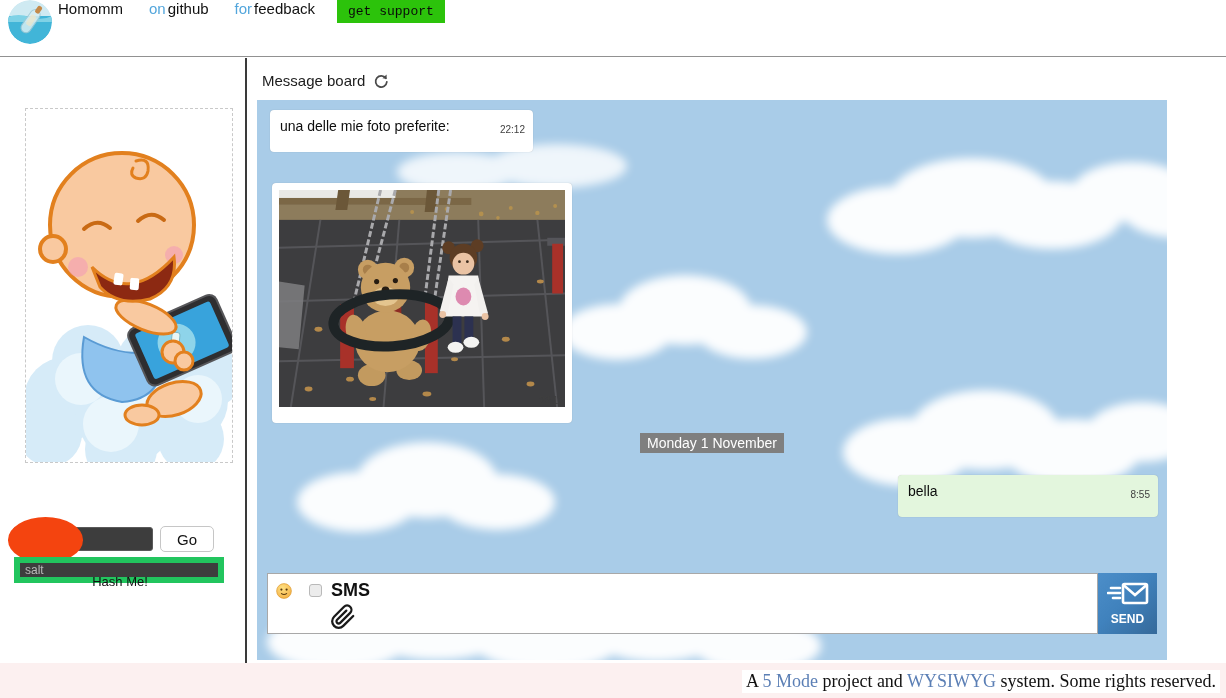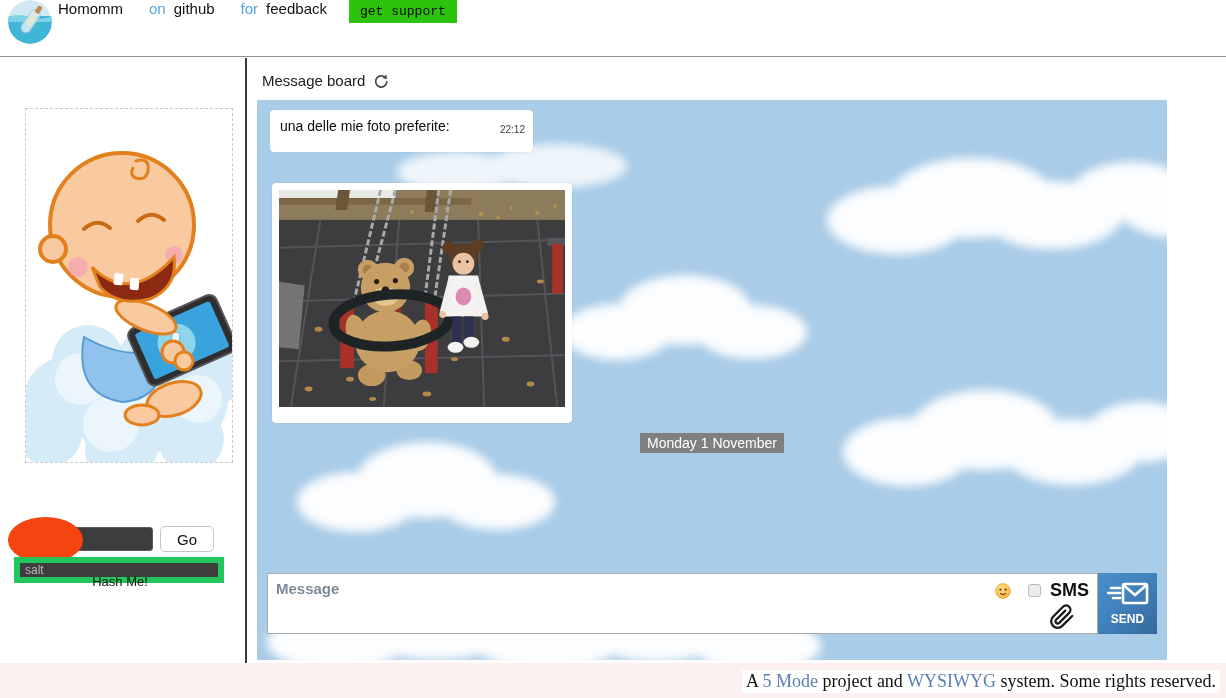--- a/index.html
+++ b/index.html
@@ -7,21 +7,21 @@
   body { font-family:"Liberation Sans", sans-serif; background:#fff; overflow:hidden; }
   #app { position:relative; width:1226px; height:698px; background:#fff; }
 
   
   .header { position:absolute; top:0; left:0; right:0; height:57px; background:#fff;
             border-bottom:1px solid #919191; display:flex; align-items:flex-start; padding-left:8px; }
   .logo { width:44px; height:44px; border-radius:50%; overflow:hidden; flex:0 0 auto; }
   .app-name { font-size:15px; color:#111; margin-left:6px; }
   .hlink { font-size:15px; margin-left:26px; cursor:pointer; }
   .hlink .pre { color:var(--link-blue,#53a6dc); }
-  .hlink .lab { color:#111; margin-left:8px; }
+  .hlink .lab { color:#111; margin-left:2px; }
   .support-btn { margin-left:22px; background:var(--accent-green,#2cc30b); color:#0a0a0a;
                  border:none; font-size:13px; padding:4px 11px; font-family:Liberation Mono, monospace; cursor:pointer; }
 
   
   .sidebar { position:absolute; top:58px; left:0; width:247px; bottom:35px; background:#fff;
              border-right:2px solid #3a3a3a; }
   .illustration { position:absolute; left:25px; top:50px; width:208px; height:355px;
                   border:1px dashed #c9c9c9; background:#fff; }
   .hash-input { position:absolute; left:13px; top:469px; width:140px; height:24px;
                 background:var(--dark-input,#3d3d3d); border:1px solid #5a5a5a; border-radius:3px;
@@ -332,24 +332,27 @@
           <rect x="272" y="48" width="18" height="8" fill="#55555a"></rect>
           <rect x="277" y="54" width="11" height="50" fill="#a83129"></rect>
         </svg>
         <span class="time">22:12</span>
       </div>
 
       <div class="date-sep">
         <span>Monday 1 November</span>
       </div>
 
+      <div class="bubble b-green">
+        <span>bella</span>
+        <span class="time">8:55</span>
+      </div>
 
       <div class="composer">
         <div class="compose-box">
-          <textarea class="compose-input" placeholder="Message" style=""></textarea>
           <div class="compose-controls">
             <div class="ctrl-row1">
               <span class="emoji">
                 <svg width="16" height="16" viewBox="0 0 16 16">
                   <defs>
                       <radialGradient id="em" cx="0.4" cy="0.3" r="0.9">
                         <stop offset="0" stop-color="#ffe082"></stop>
                         <stop offset="1" stop-color="#f2a93b"></stop>
                       </radialGradient>
                     </defs>

